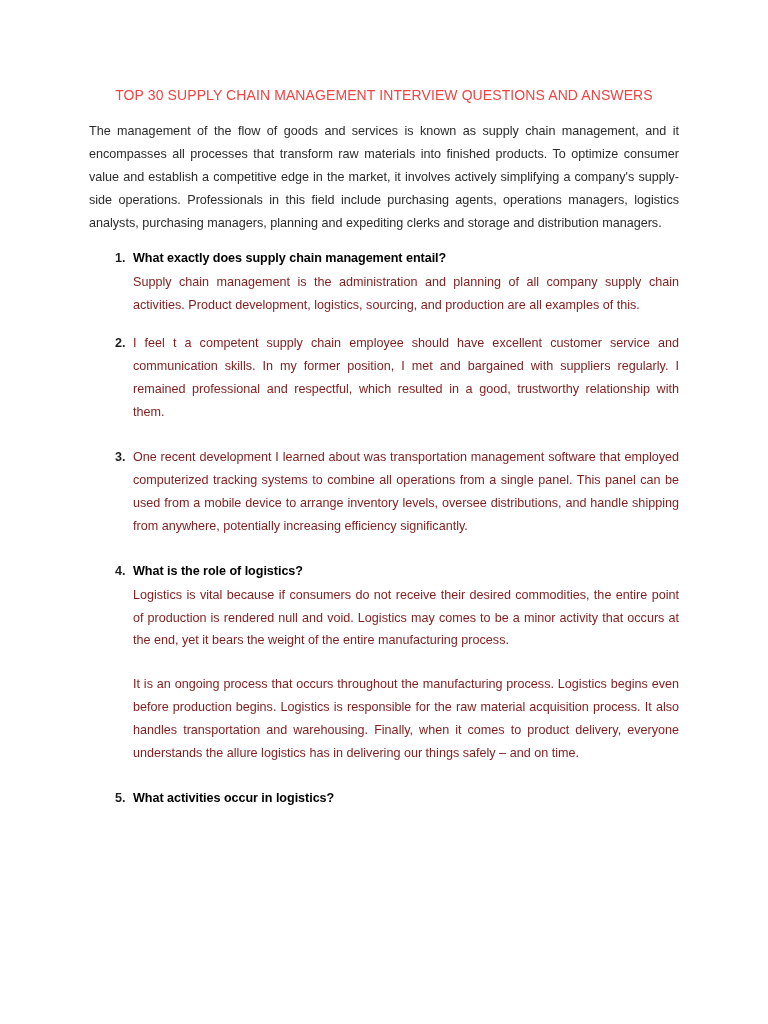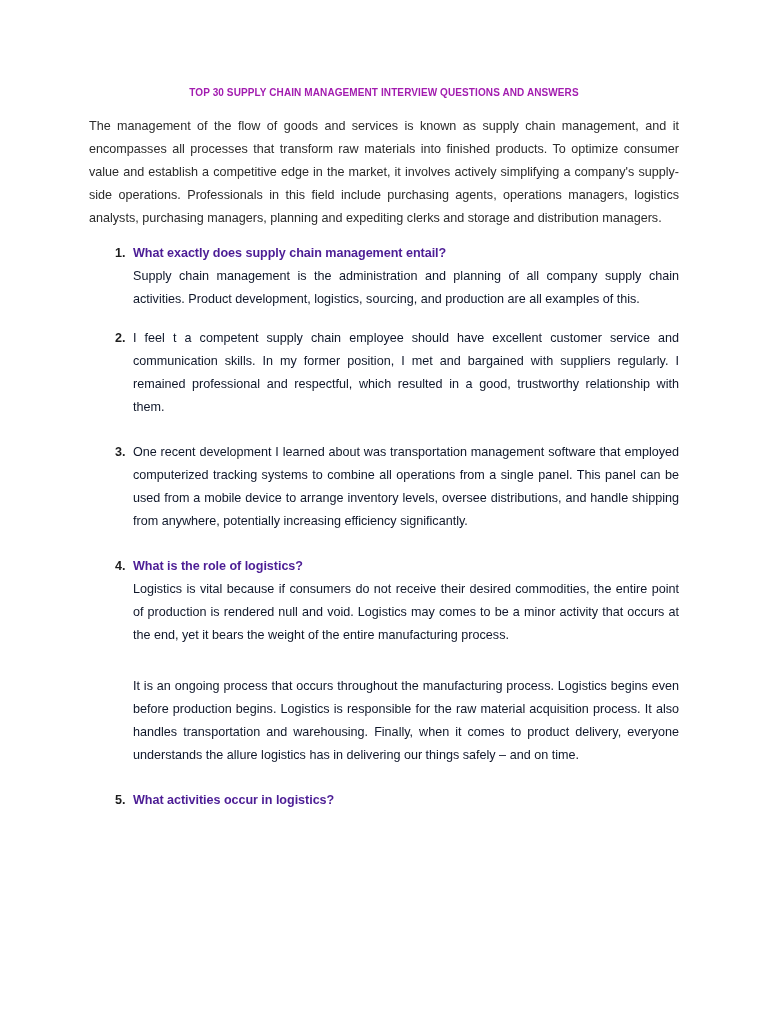--- a/index.html
+++ b/index.html
@@ -17,25 +17,25 @@
     color: #2b2b2b;
     box-sizing: border-box;
   }
   .content {
     position: absolute;
     left: 89px;
     top: 86px;
     width: 590px;
   }
   .doc-title {
-    font-size: 10px;
-    font-weight: bold;
+    font-size: 14px;
+    font-weight: normal;
     text-align: center;
     letter-spacing: 0.1px;
-    color: #a21caf;
+    color: #ef4444;
     margin: 0 0 16px 0;
     line-height: 1.3;
   }
   .intro {
     font-size: 12.6px;
     line-height: 1.82;
     text-align: justify;
     text-justify: inter-word;
     margin: 16px 0 12px 0;
     color: #2b2b2b;
@@ -55,35 +55,35 @@
     left: 26px;
     top: 0;
     font-size: 12.6px;
     font-weight: bold;
     color: #1d1d1d;
     line-height: 1.82;
   }
   .qa-question {
     font-size: 12.6px;
     font-weight: bold;
-    color: #4c1d95;
+    color: #000000;
     line-height: 1.82;
     margin: 0 0 1px 0;
     letter-spacing: -0.05px;
   }
   .qa-answer {
     font-size: 12.6px;
     line-height: 1.82;
     text-align: justify;
     text-justify: inter-word;
     margin: 0;
-    color: #0f172a;
+    color: #7f1d1d;
   }
   .qa-answer + .qa-answer {
-    margin-top: 28px;
+    margin-top: 21px;
   }
   .spaced-item {
     margin-bottom: 22px;
   }
 </style>
 </head>
 <body>
 
 <div class="page">
   <div class="content">

